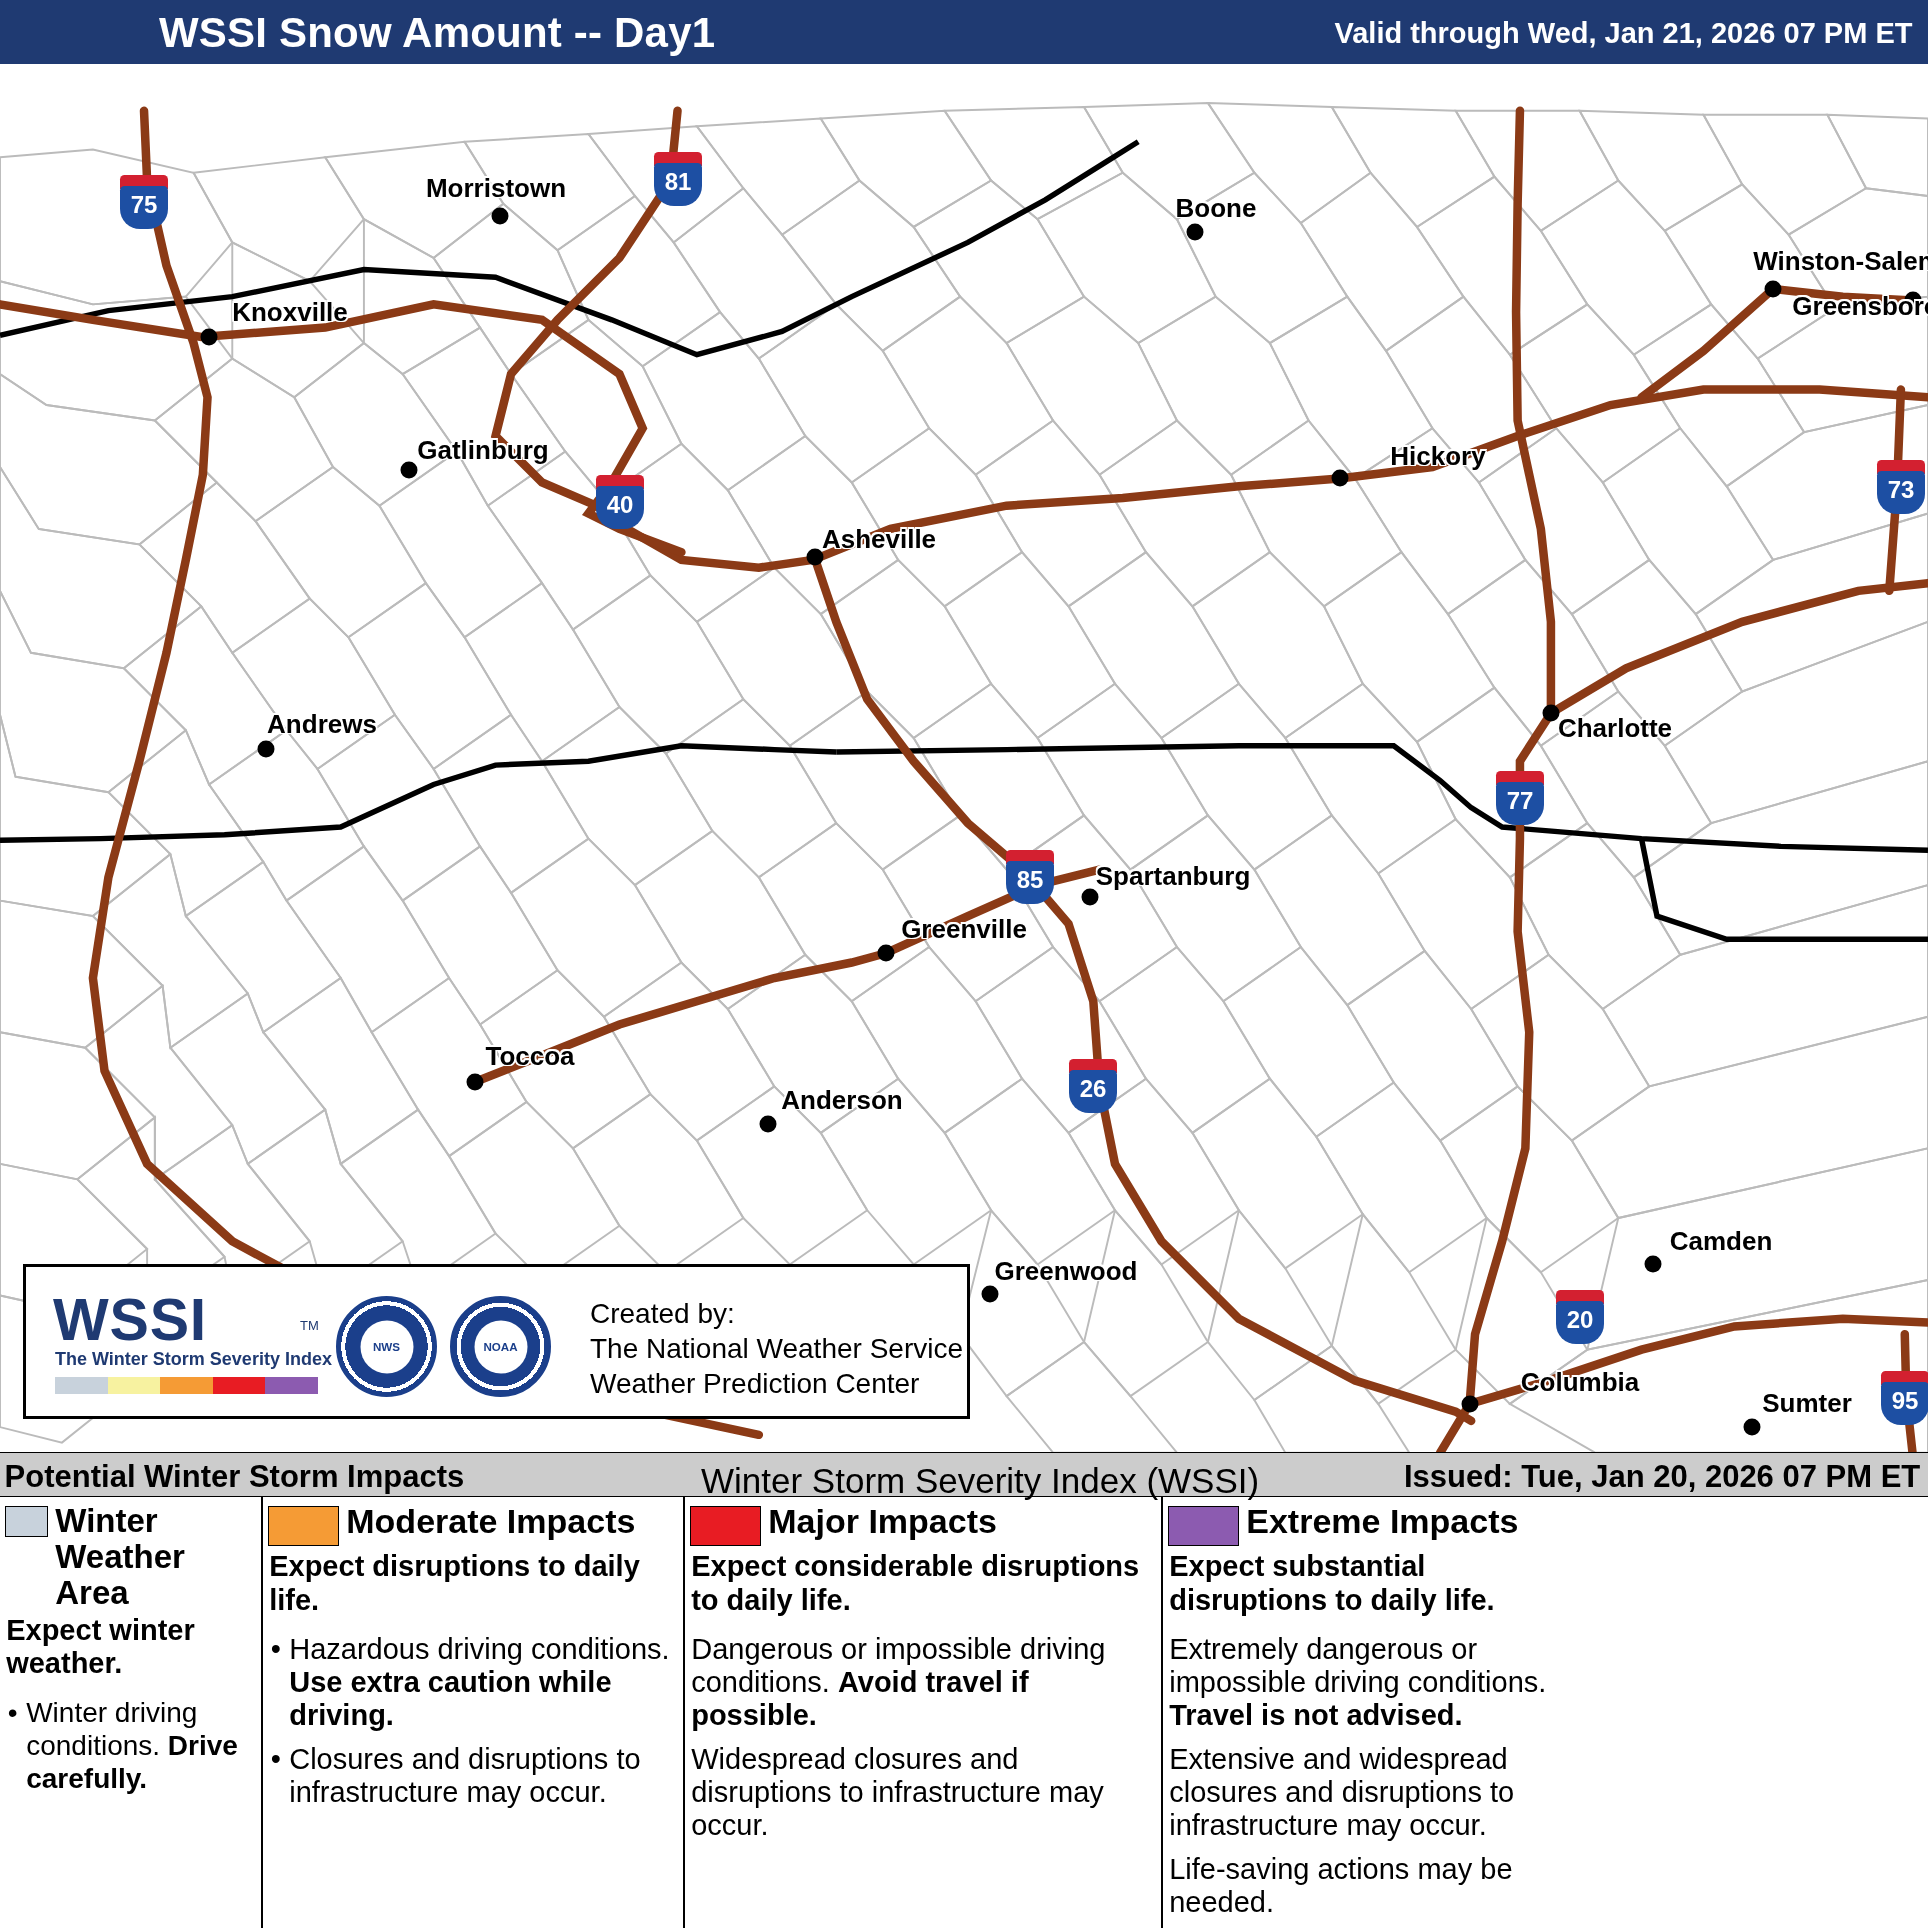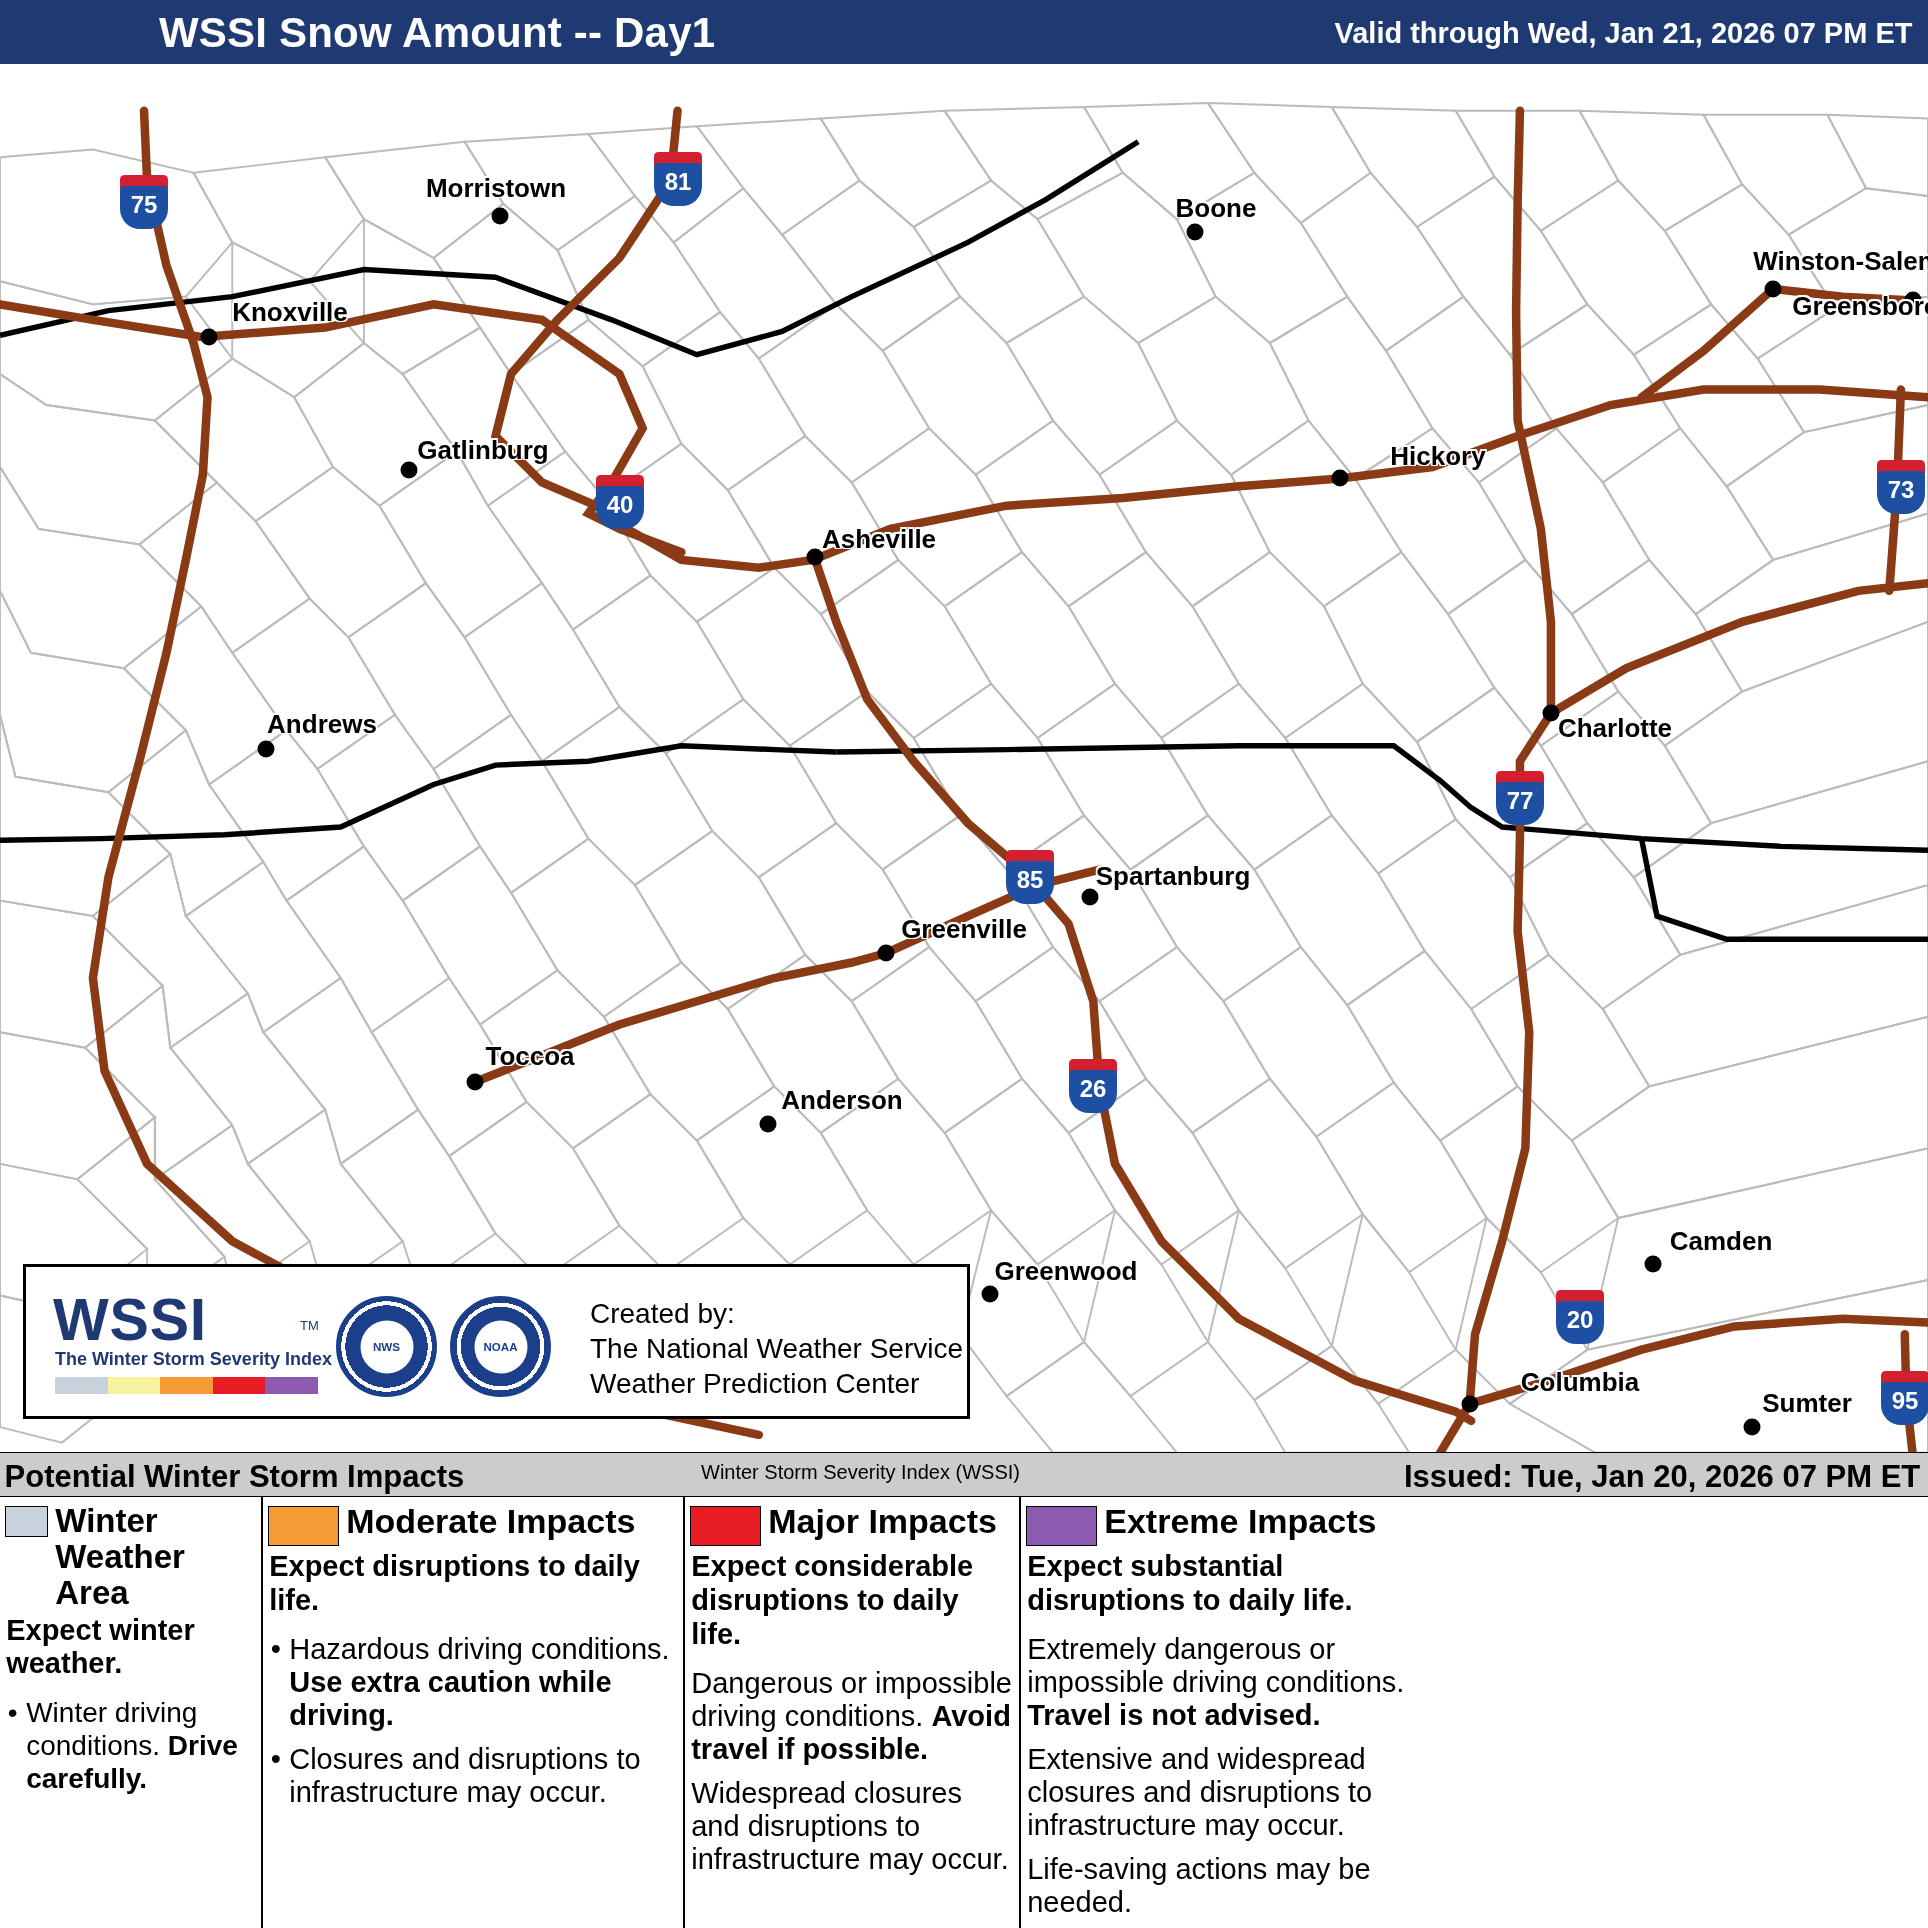--- a/index.html
+++ b/index.html
@@ -219,21 +219,21 @@
     left: 4.6px;
     top: 6.2px;
     font-size: 31px;
     font-weight: bold;
     color: #000000;
   }
   #graybar-center {
     position: absolute;
     left: 701px;
     top: 7.7px;
-    font-size: 20px;
+    font-size: 35px;
     color: #000000;
   }
   #graybar-right {
     position: absolute;
     right: 7.7px;
     top: 6.2px;
     font-size: 31px;
     font-weight: bold;
     color: #000000;
   }
@@ -252,21 +252,21 @@
     position: relative;
     border-right: 2.3px solid #000000;
     box-sizing: border-box;
     padding: 0;
     overflow: hidden;
   }
   .legend-col:last-child { border-right: none; }
   .lc-0 { width: 263px; }
   .lc-1 { width: 409px; }
   .lc-2 { width: 422px; }
-  .lc-3 { width: 336px; }
+  .lc-3 { width: 478px; }
   .lc-4 { width: 420px; }
 
   .lc-head {
     display: flex;
     align-items: flex-start;
     padding: 6.2px 4.6px 0 4.6px;
   }
   .lc-swatch {
     flex: 0 0 auto;
     width: 71px;

